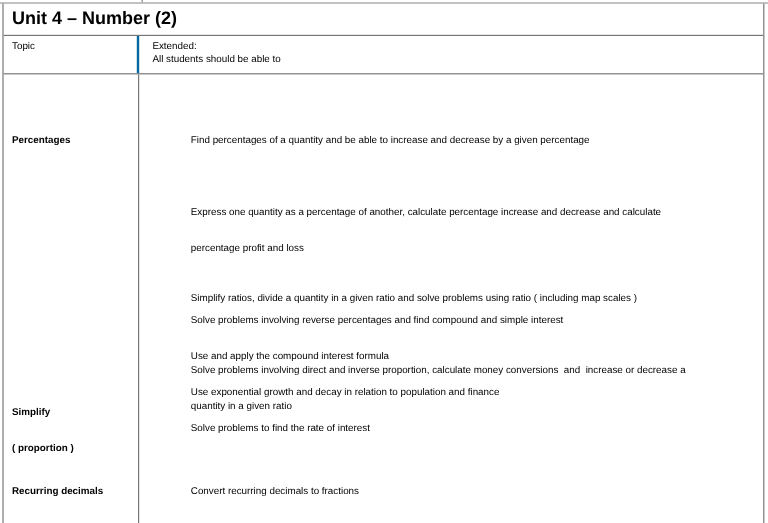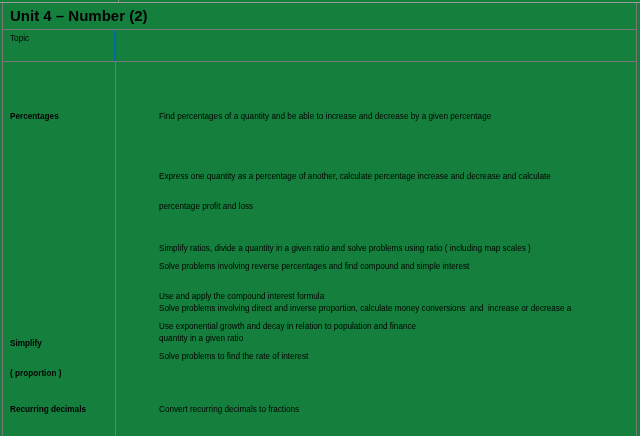--- a/index.html
+++ b/index.html
@@ -1,21 +1,21 @@
 <!DOCTYPE html>
 <html><head>
 <meta charset="utf-8">
 <style>
   * { margin: 0; padding: 0; box-sizing: border-box; }
   html, body { background: #e8e8e8; }
   .page {
     position: relative;
     width: 640px;
     height: 436px;
-    background: #15803d;
+    background: #ffffff;
     overflow: hidden;
     font-family: "Liberation Sans", "DejaVu Sans", sans-serif;
     color: #000000;
   }
   
   .prev-row-tick {
     position: absolute; left: 118px; top: 0; width: 1px; height: 2px;
     background: #8a8a8a;
   }
   .top-rule {
@@ -69,20 +69,24 @@
 <div class="page">
   <div class="prev-row-tick"></div>
   <div class="top-rule"></div>
 
   <div class="doc-table">
 
     <div class="title-row">Unit 4 – Number (2)</div>
 
     <div class="header-row">
       <div class="topic-col">Topic</div>
+      <div class="ext-col">
+        <div class="line">Extended:</div>
+        <div class="line">All students should be able to</div>
+      </div>
     </div>
 
     <div class="body-row">
 
       <div class="body-topic-col">
         <div class="tblock topic-label t1">
           <div class="line">Percentages</div>
         </div>
         <div class="tblock topic-label t3">
           <div class="line">Simplify</div>

